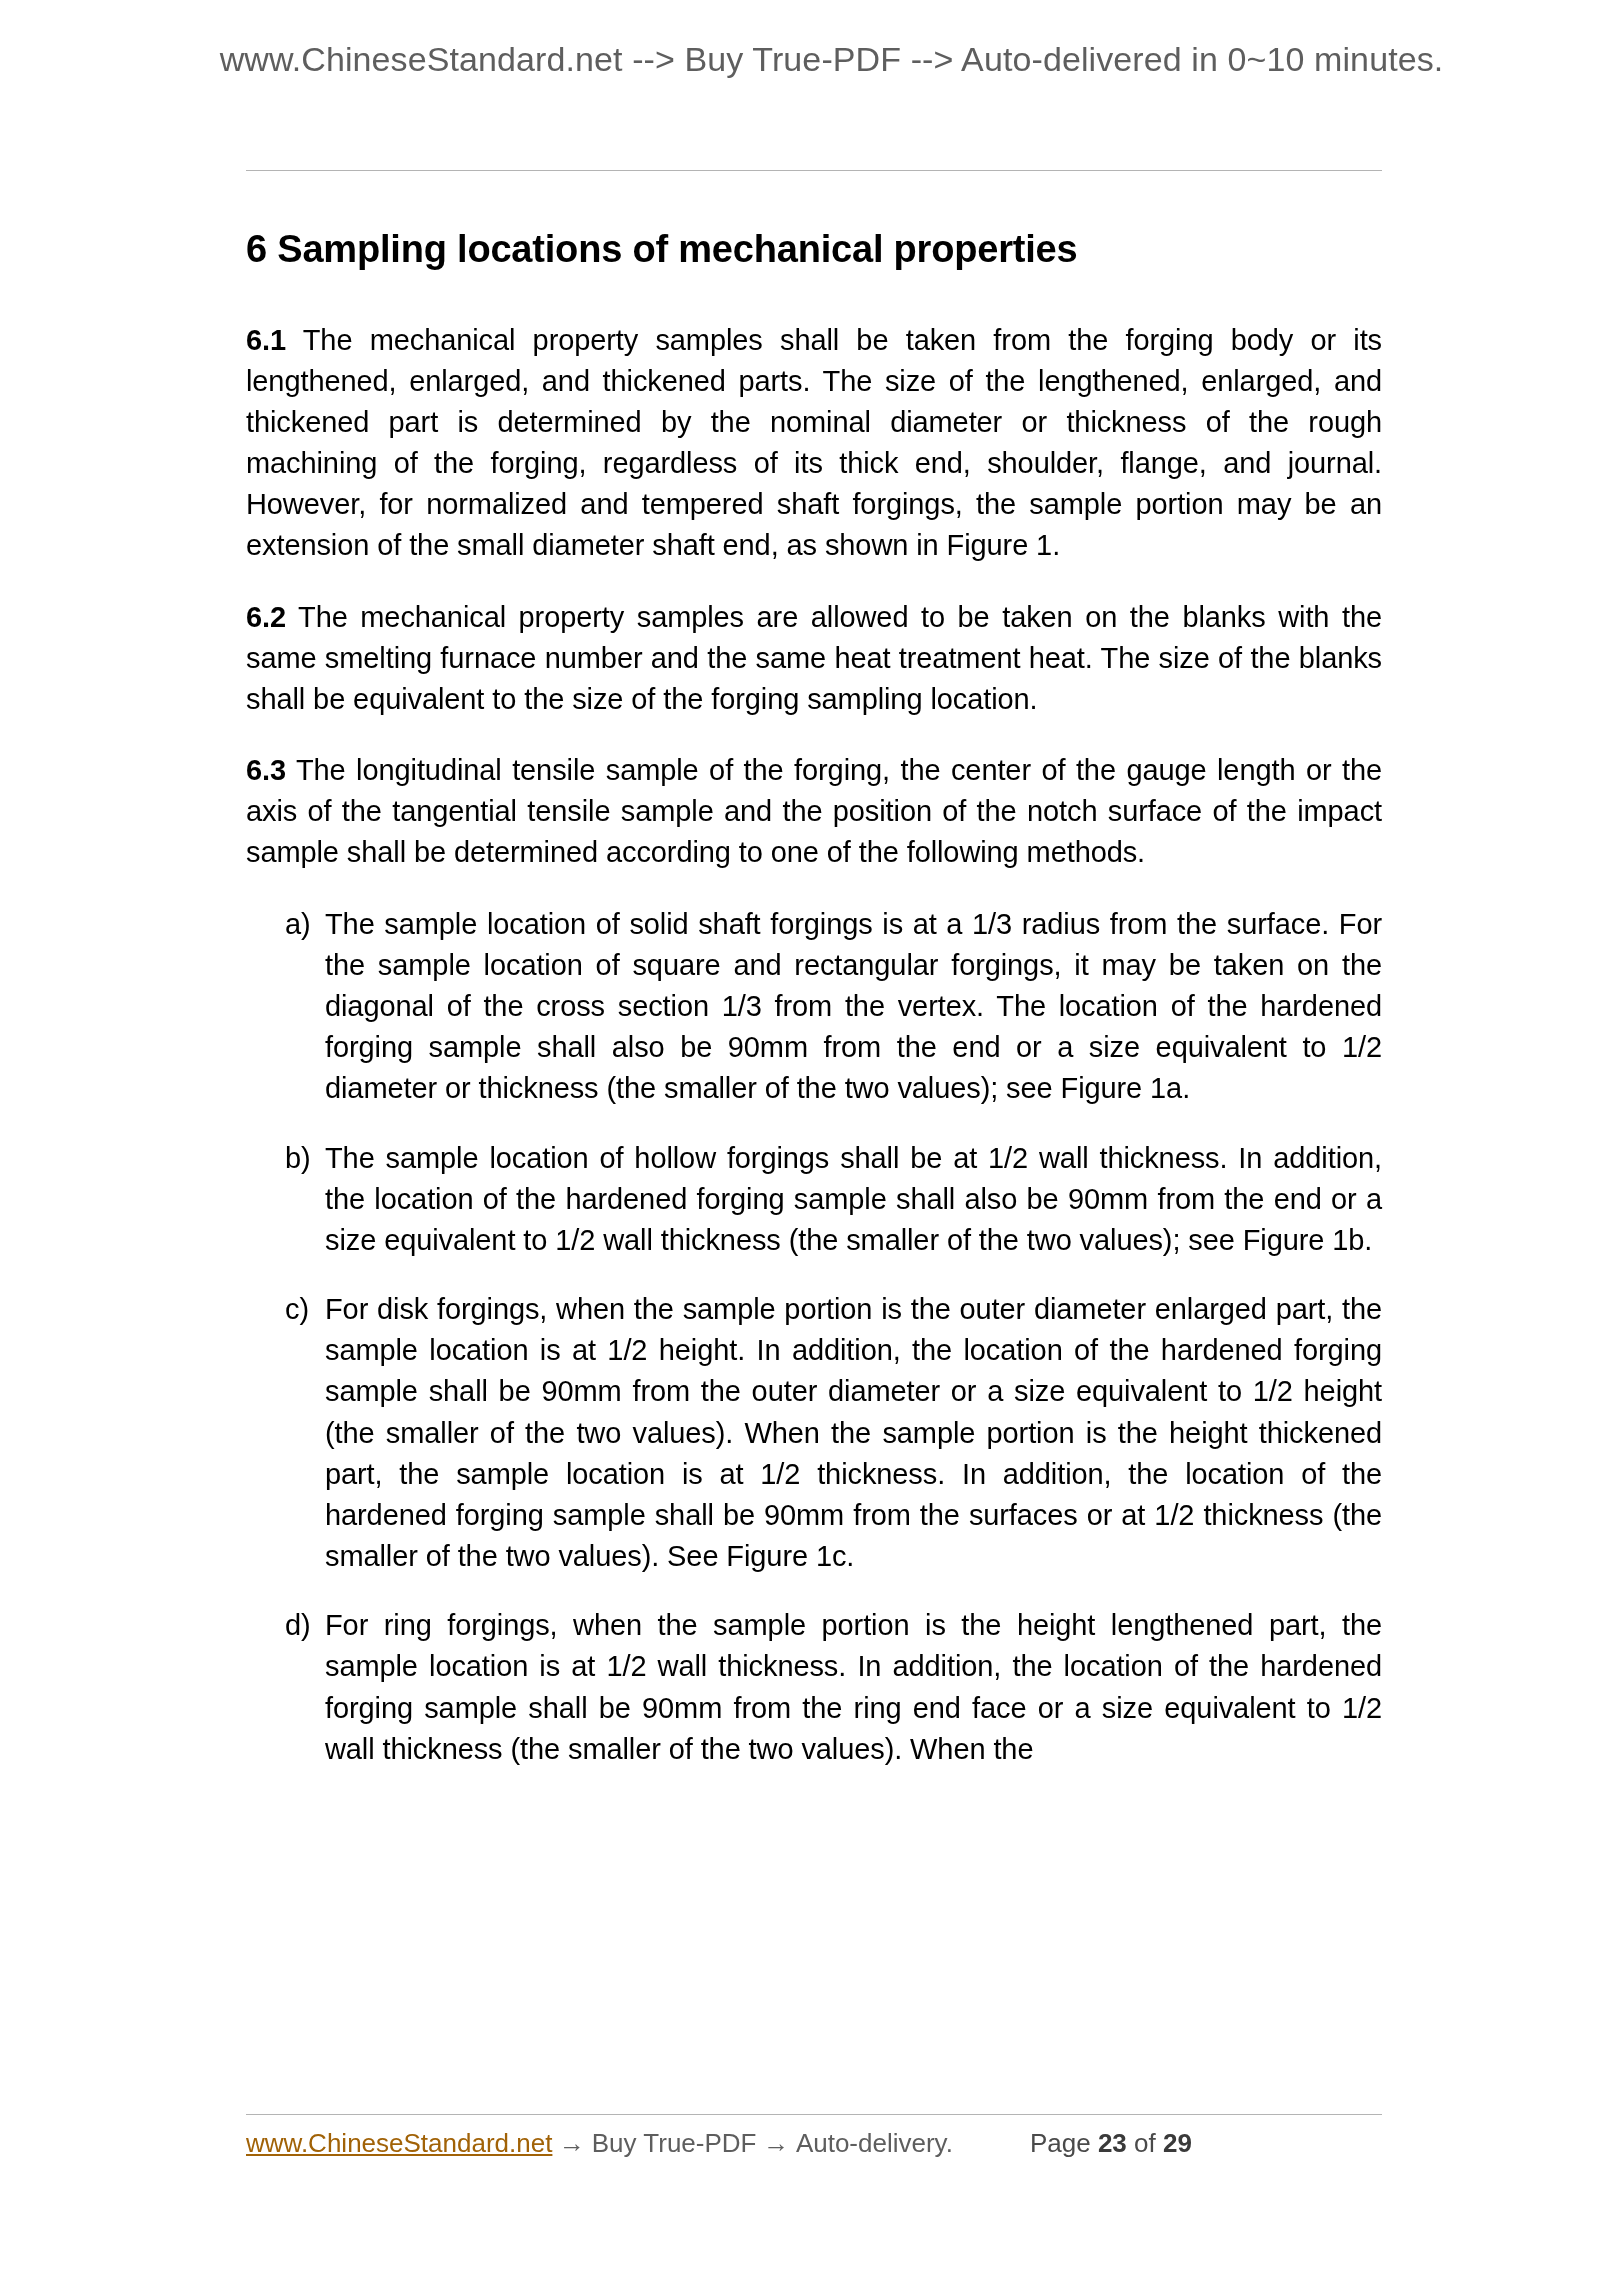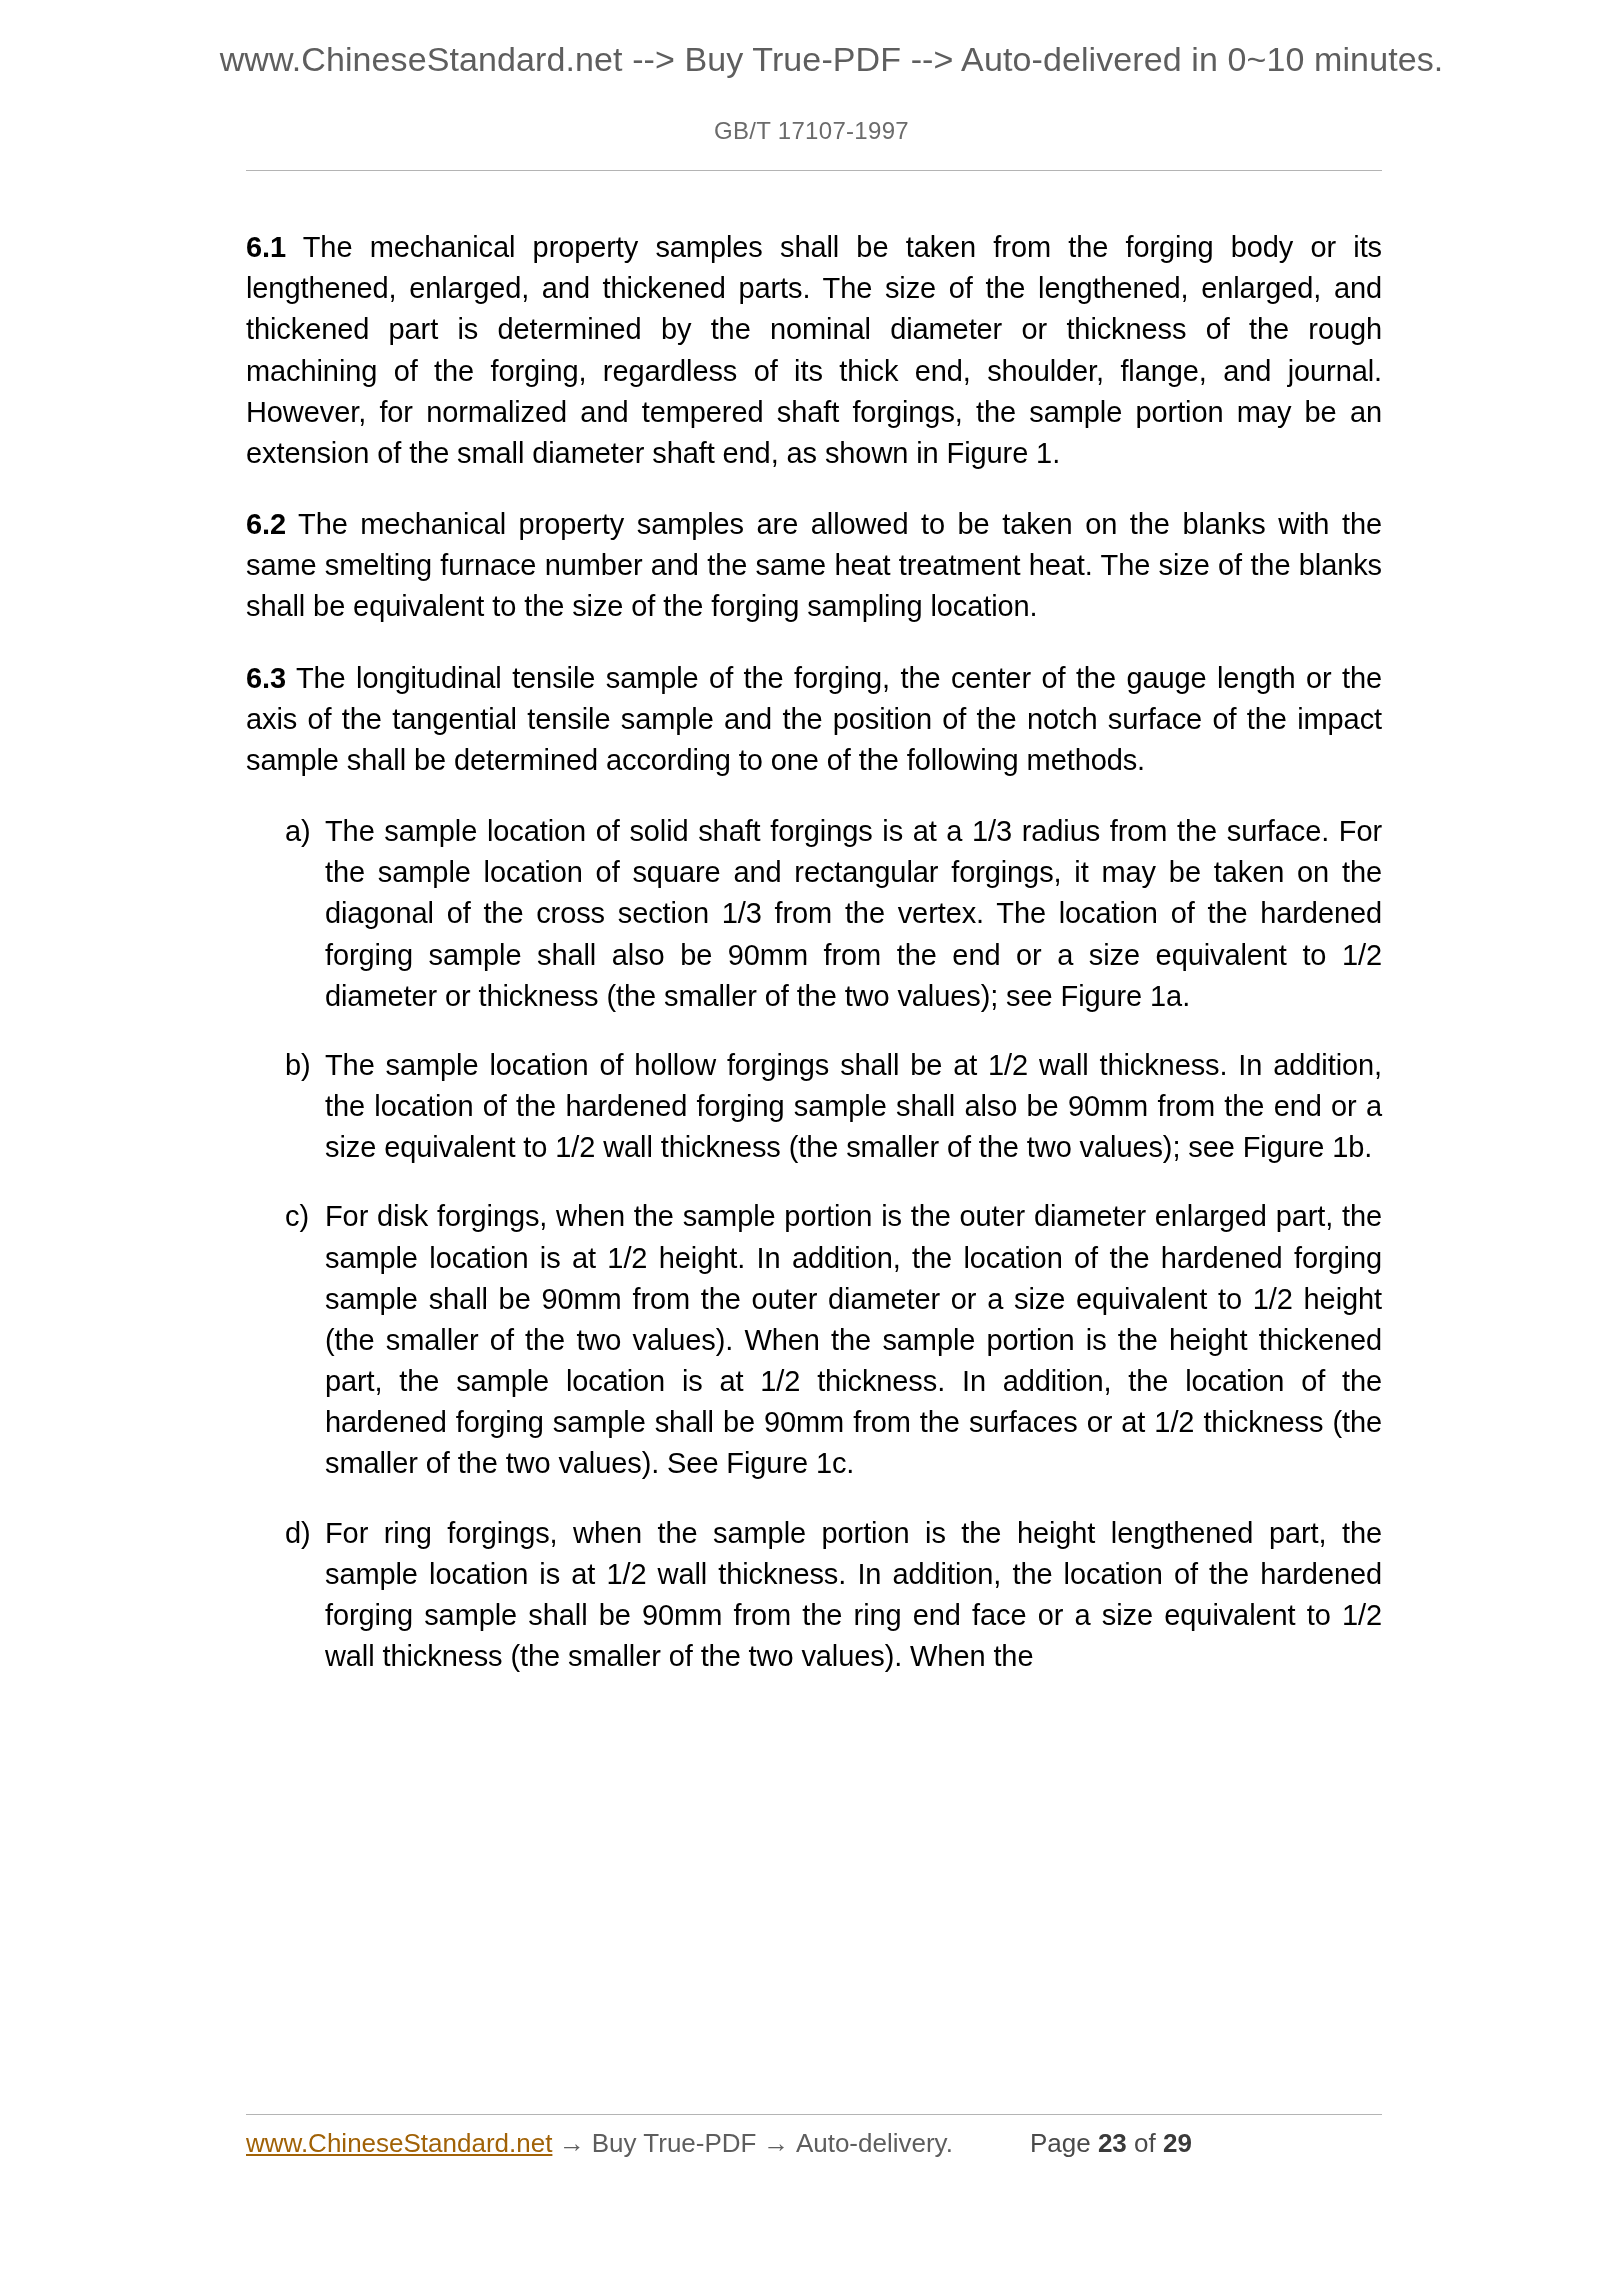--- a/index.html
+++ b/index.html
@@ -143,26 +143,26 @@
   }
   .footer .pager b { font-weight: bold; color: #3a3a3a; margin-top: 32px; }
 </style>
 </head>
 <body>
 
 <div class="page">
 
   <div class="promo-header">www.ChineseStandard.net --&gt; Buy True-PDF --&gt; Auto-delivered in 0~10 minutes.</div>
 
-  <div class="std-number">GB/T 17107-1997</div>
 
   <div class="header-rule"></div>
 
   <div class="content">
 
+    <h1 class="section-title">6 Sampling locations of mechanical properties</h1>
 
     <p class="para">
       <span class="num">6.1</span><span> The mechanical property samples shall be taken from the forging body or its lengthened, enlarged, and thickened parts. The size of the lengthened, enlarged, and thickened part is determined by the nominal diameter or thickness of the rough machining of the forging, regardless of its thick end, shoulder, flange, and journal. However, for normalized and tempered shaft forgings, the sample portion may be an extension of the small diameter shaft end, as shown in Figure 1.</span>
     </p>
 
     <p class="para">
       <span class="num">6.2</span><span> The mechanical property samples are allowed to be taken on the blanks with the same smelting furnace number and the same heat treatment heat. The size of the blanks shall be equivalent to the size of the forging sampling location.</span>
     </p>
 
     <p class="para">

